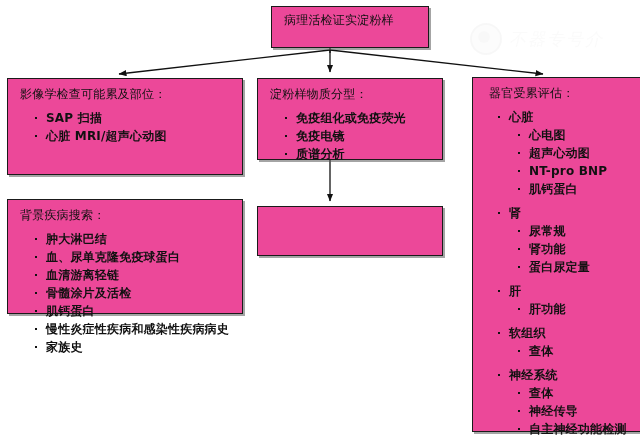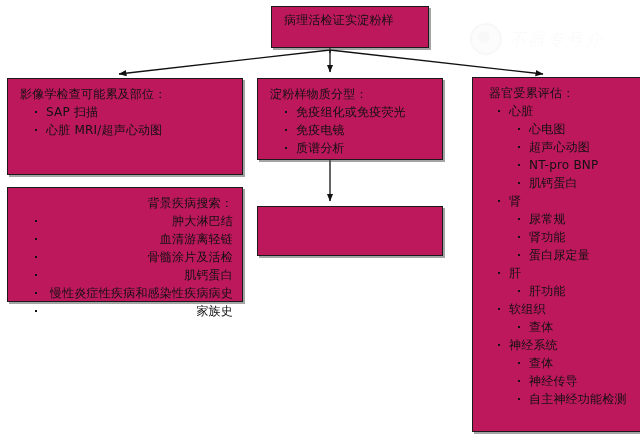--- a/index.html
+++ b/index.html
@@ -32,21 +32,21 @@
     top: 0;
     width: 640px;
     height: 445px;
     pointer-events: none;
   }
 
   
   .box {
     position: absolute;
     box-sizing: border-box;
-    background: #be185d;
+    background: #ec4899;
     border: 1px solid #1a1a1a;
     box-shadow: 2px 2px 0 rgba(90,90,90,0.55);
     padding: 7px 9px 8px 12px;
   }
 
   .box-title {
     font-size: 12px;
     line-height: 17px;
     white-space: nowrap;
     letter-spacing: 0.2px;
@@ -54,22 +54,23 @@
 
   .plain-text {
     font-size: 12px;
     line-height: 19px;
     letter-spacing: 0.2px;
   }
 
   
   ul.lvl1, ul.lvl2 {
     list-style: none;
-    margin: 0;
+    margin: 6px;
     padding: 0;
+    font-weight: bold;
   }
   ul.lvl1 { margin-left: 14px; }
   ul.lvl2 { margin-left: 20px; margin-top: 0; }
 
   ul.lvl1 > li, ul.lvl2 > li {
     font-size: 12px;
     line-height: 18px;
     letter-spacing: 0.2px;
     position: relative;
     padding-left: 12px;
@@ -92,22 +93,22 @@
     width: 158px; height: 42px;
     padding-top: 5px;
   }
   #box-top .box-title { line-height: 16px; }
 
   #box-imaging {
     left: 7px;   top: 78px;
     width: 236px; height: 97px; padding-left: 12px;
   }
   #box-background {
-    left: 7px;   top: 187px;
-    width: 236px; height: 115px; text-align: right;
+    left: 7px;   top: 199px;
+    width: 236px; height: 115px;
   }
   #box-typing {
     left: 257px; top: 78px;
     width: 186px; height: 82px;
   }
   #box-genetic {
     left: 257px; top: 206px;
     width: 186px; height: 50px;
     padding-top: 7px;
   }
@@ -191,20 +192,21 @@
     <ul class="lvl1">
       <li>SAP 扫描</li>
       <li>心脏 MRI/超声心动图</li>
     </ul>
   </div>
 
   <div class="box" id="box-background">
     <div class="box-title">背景疾病搜索：</div>
     <ul class="lvl1">
       <li>肿大淋巴结</li>
+      <li>血、尿单克隆免疫球蛋白</li>
       <li>血清游离轻链</li>
       <li>骨髓涂片及活检</li>
       <li>肌钙蛋白</li>
       <li>慢性炎症性疾病和感染性疾病病史</li>
       <li>家族史</li>
     </ul>
   </div>
 
   <div class="box" id="box-typing">
     <div class="box-title">淀粉样物质分型：</div>

